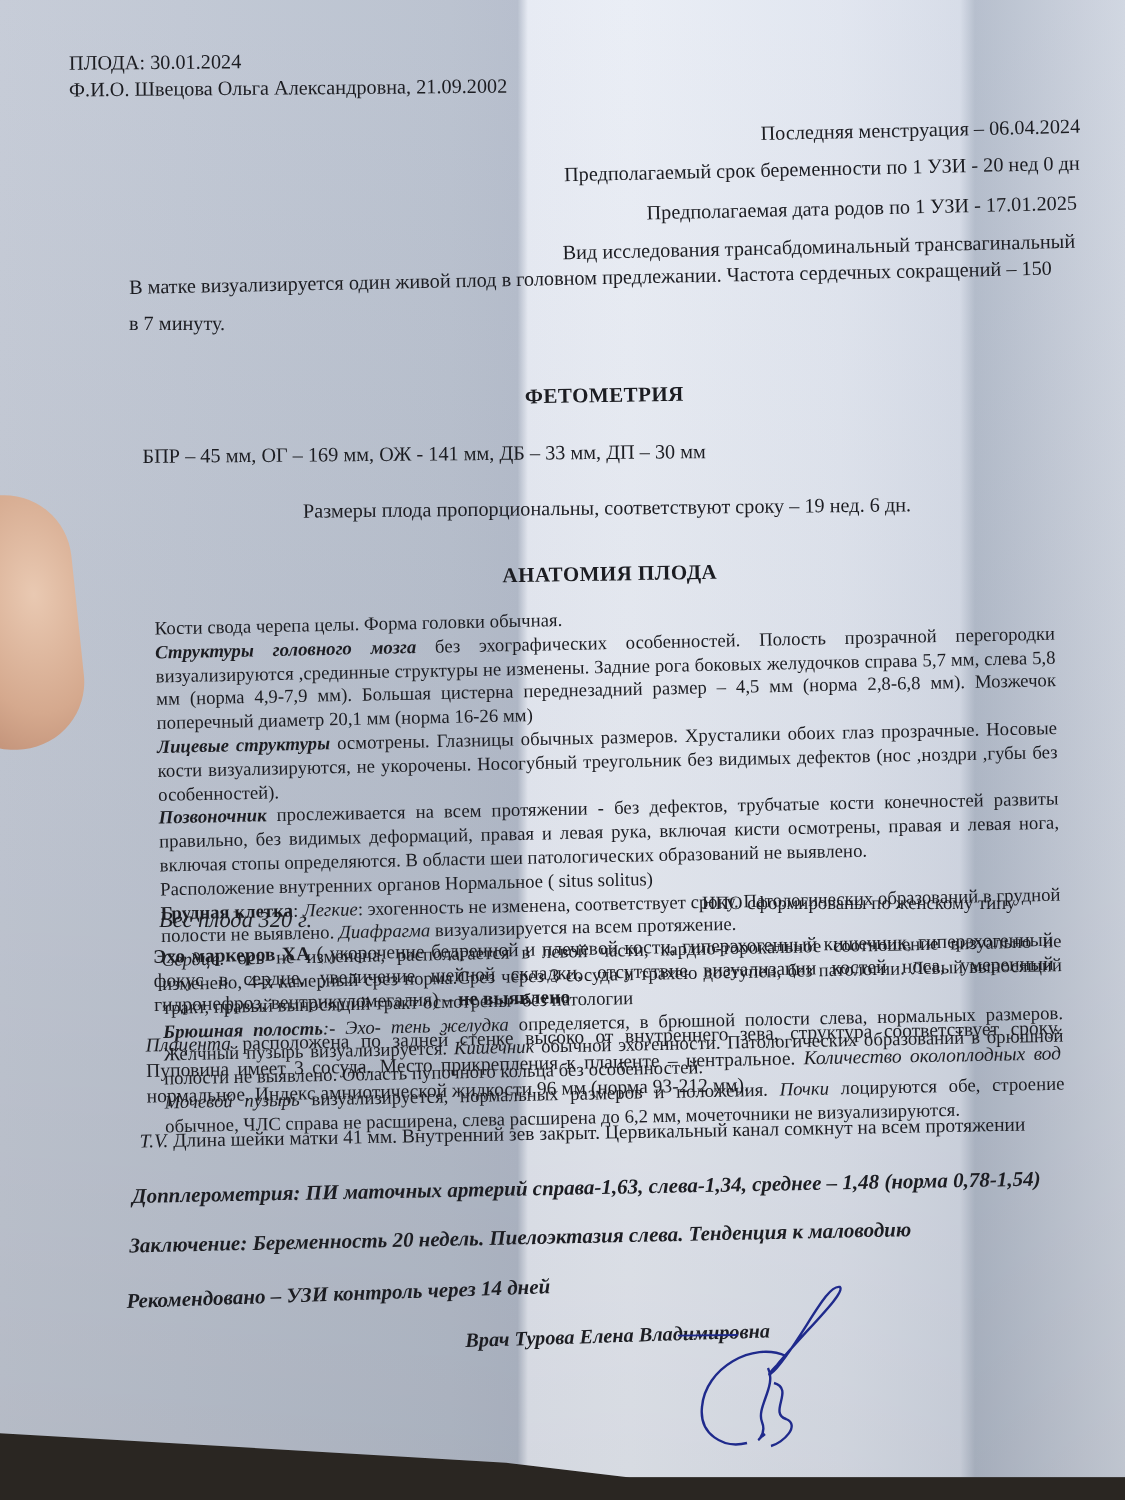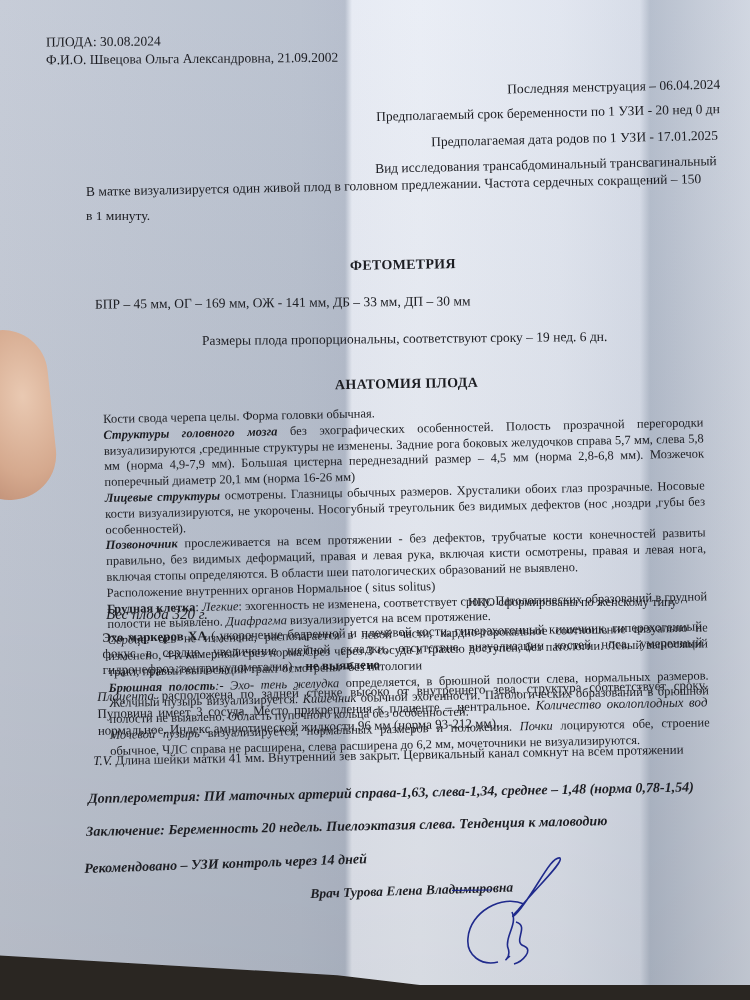--- a/index.html
+++ b/index.html
@@ -38,34 +38,34 @@
   .sig { position: absolute; left: 452px; top: 852px; }
 </style>
 </head>
 <body>
 
 <div class="paper"></div>
 <div class="thumb"></div>
 
 <div class="text" style="left:46px;top:33px;transform:rotate(-0.5deg);">
   <span>ПЛОДА:</span>
-  <span>30.08.2024</span>
+  <span>30.01.2024</span>
 </div>
 <div class="text" style="left:46px;top:50px;transform:rotate(-0.5deg);">
   <span>Ф.И.О.</span>
   <span>Швецова Ольга Александровна, 21.09.2002</span>
 </div>
 
 <div class="text right" style="right:30px;top:78px;transform:rotate(-1.3deg);">Последняя менструация – 06.04.2024</div>
 <div class="text right" style="right:30px;top:104px;transform:rotate(-1.3deg);">Предполагаемый срок беременности по 1 УЗИ  - 20 нед 0 дн</div>
 <div class="text right" style="right:32px;top:130px;transform:rotate(-1.3deg);">Предполагаемая дата родов по 1 УЗИ -  17.01.2025</div>
 <div class="text right" style="right:33px;top:156px;transform:rotate(-1.3deg);">Вид исследования трансабдоминальный трансвагинальный</div>
 
 <div class="text" style="left:86px;top:183px;transform:rotate(-1.2deg);transform-origin:left;">В матке визуализируется один живой плод в головном  предлежании. Частота сердечных сокращений – 150</div>
-<div class="text" style="left:86px;top:207px;">в 1 минуту.</div>
+<div class="text" style="left:86px;top:207px;">в 7 минуту.</div>
 
 <div class="text title" style="left:350px;top:256px;transform:rotate(-1deg);">ФЕТОМЕТРИЯ</div>
 <div class="text" style="left:95px;top:294px;transform:rotate(-0.5deg);">БПР –  45  мм, ОГ – 169  мм, ОЖ -  141 мм, ДБ – 33 мм, ДП – 30 мм</div>
 <div class="text" style="left:202px;top:330px;transform:rotate(-0.6deg);">Размеры плода пропорциональны, соответствуют сроку –   19  нед. 6 дн.</div>
 
 <div class="text title" style="left:335px;top:375px;transform:rotate(-1deg);">АНАТОМИЯ ПЛОДА</div>
 
 <div class="text just" style="left:103px;top:412px;width:600px;font-size:12.5px;line-height:15.8px;transform:rotate(-1.2deg);transform-origin:left top;">
   <div>Кости свода черепа целы. Форма головки обычная.</div>
   <div><span class="bi">Структуры головного мозга</span><span> без эхографических особенностей. Полость прозрачной перегородки визуализируются ,срединные структуры не изменены. Задние рога боковых желудочков справа 5,7 мм, слева 5,8 мм  (норма 4,9-7,9 мм). Большая цистерна переднезадний размер – 4,5 мм (норма 2,8-6,8 мм). Мозжечок поперечный диаметр  20,1  мм (норма 16-26 мм)</span></div>

